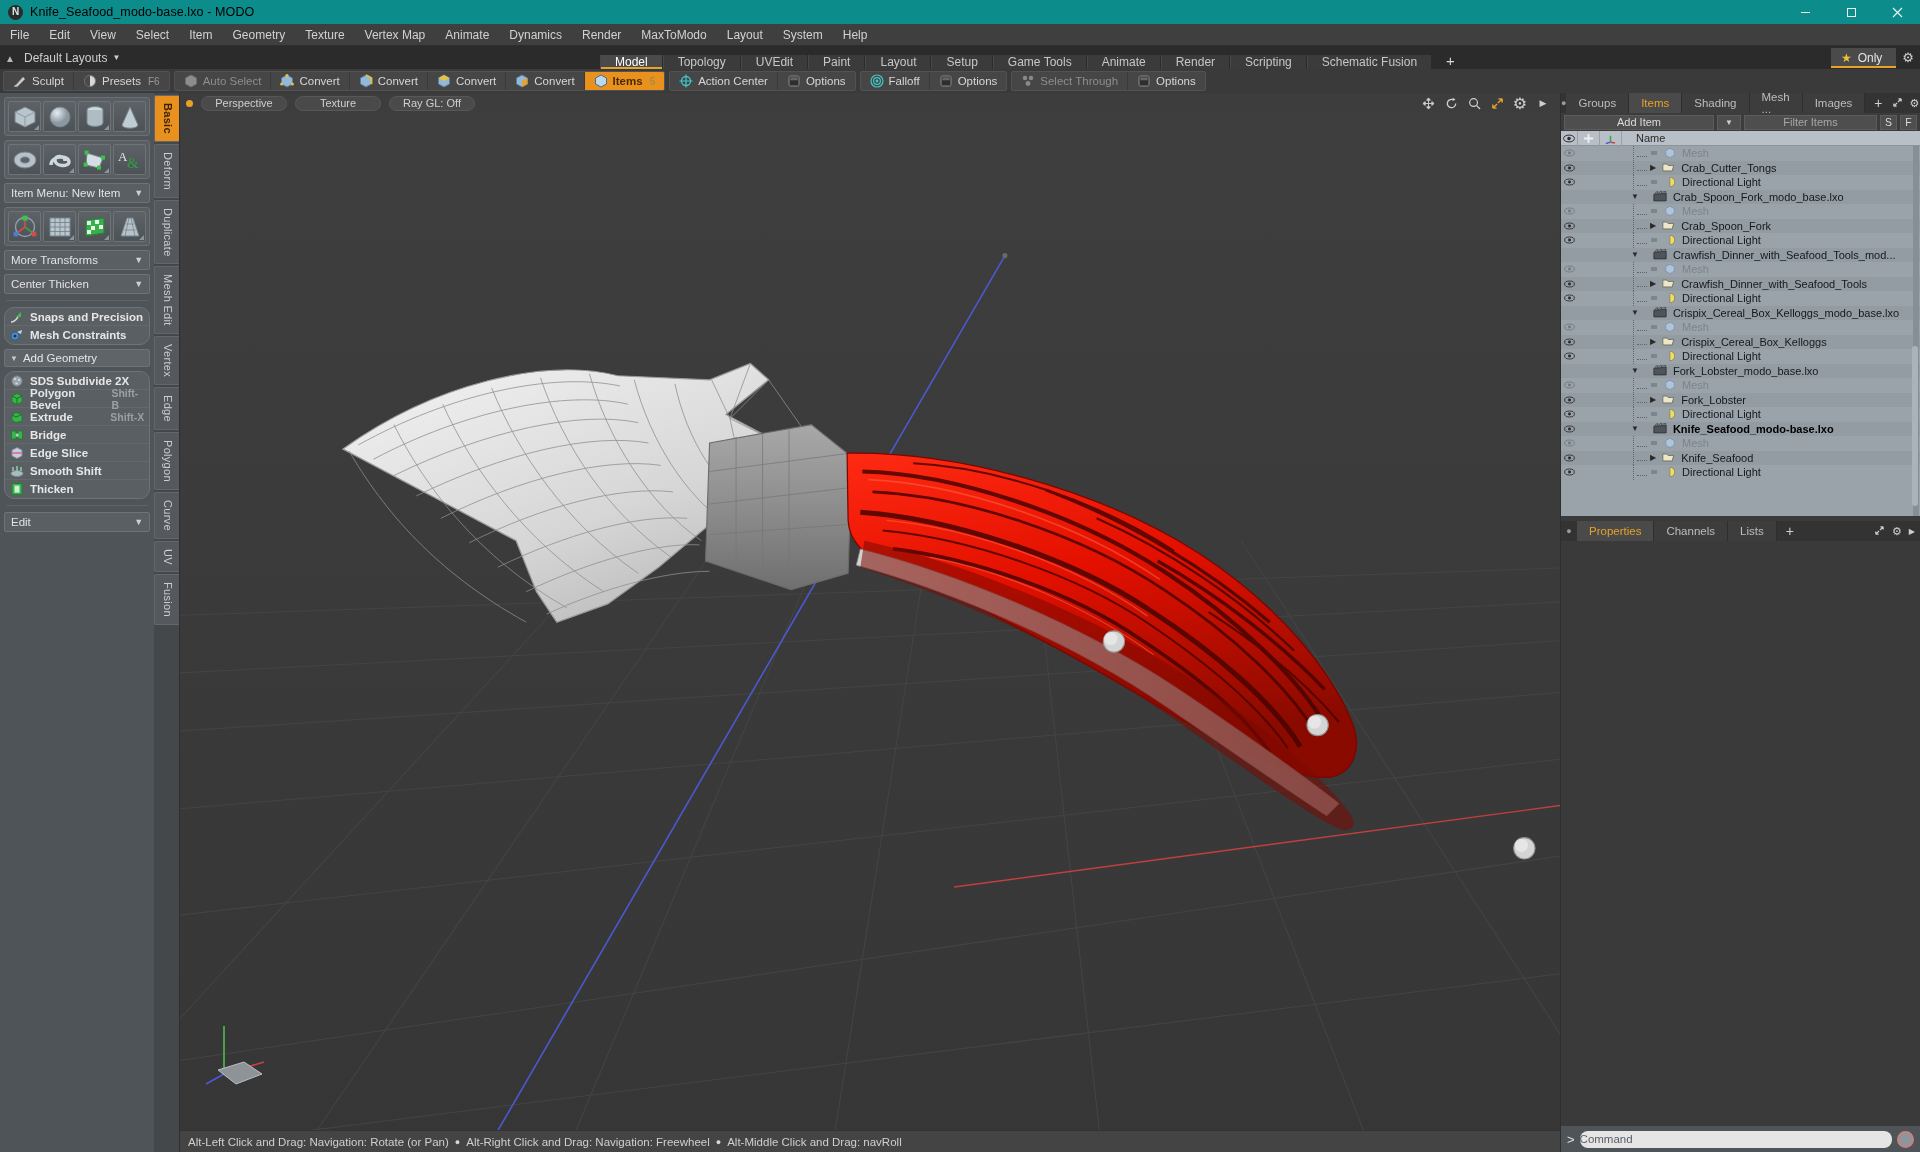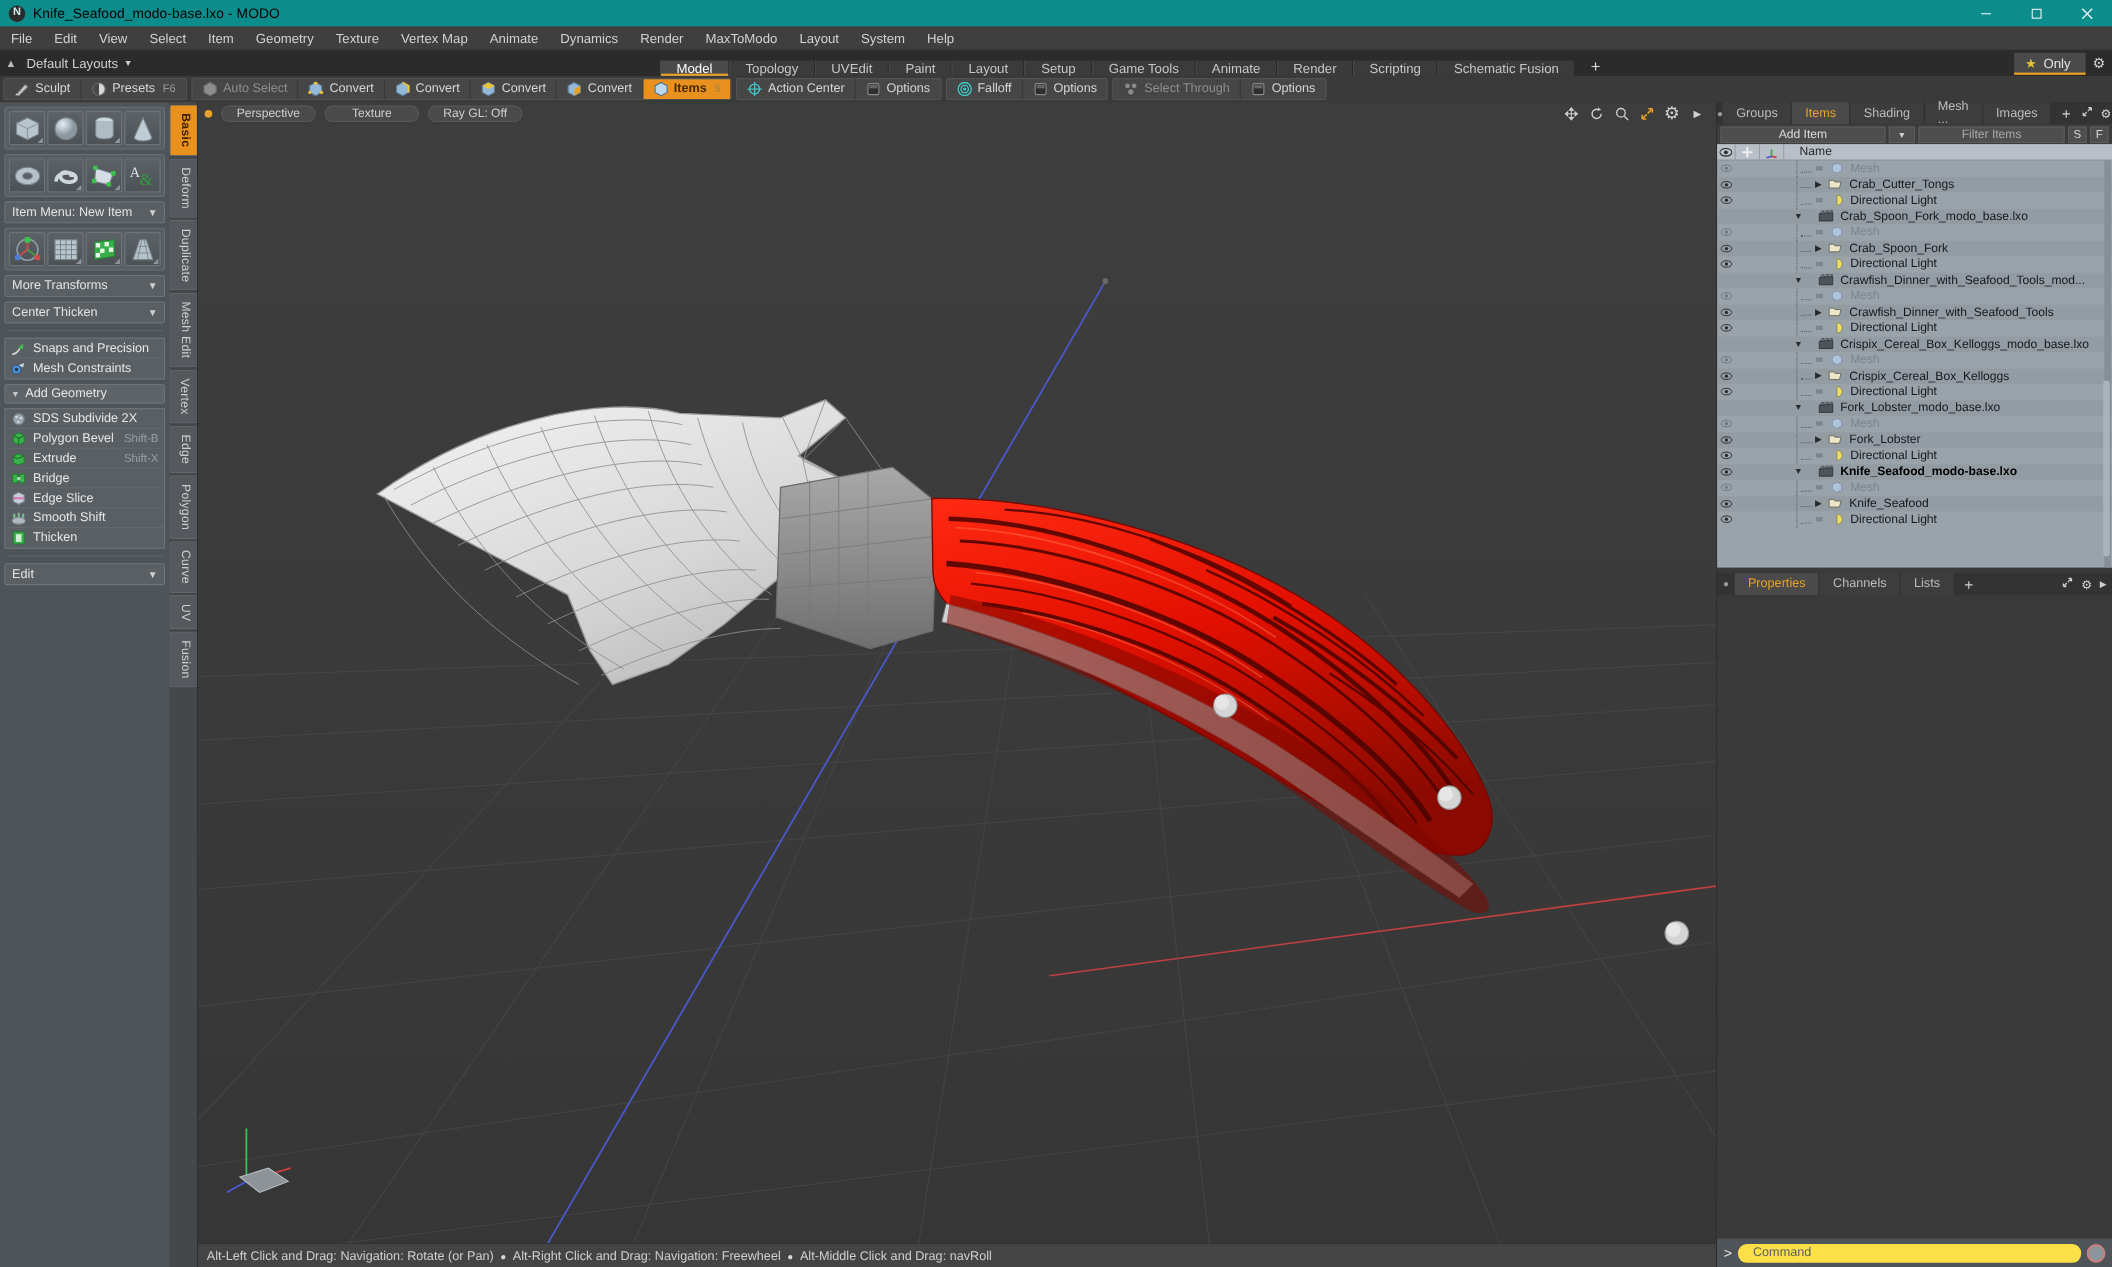--- a/index.html
+++ b/index.html
@@ -115,21 +115,21 @@
   }
   .tile .corner { position: absolute; right: 1px; bottom: 1px; width: 0; height: 0;
     border-left: 5px solid transparent; border-bottom: 5px solid #8f9498; }
   .drop {
     height: 20px; background: #5a5f63; border: 1px solid #6e7377; border-radius: 2px;
     display: flex; align-items: center; padding: 0 6px; font-size: 11.5px;
     color: #e2e2e2; margin-bottom: 4px; position: relative;
   }
   .drop .caret { margin-left: auto; font-size: 9px; color: #cfcfcf; }
   .hrule { height: 1px; background: #5e6367; margin: 6px 2px; }
-  .listbox { background: #5a5f63; border: 1px solid #6e7377; border-radius: 0; margin-bottom: 4px; }
+  .listbox { background: #5a5f63; border: 1px solid #6e7377; border-radius: 10px; margin-bottom: 4px; font-weight: bold; }
   .lrow {
     height: 18px; display: flex; align-items: center; gap: 6px; padding: 0 5px;
     font-size: 11.5px; color: #e6e6e6; border-bottom: 1px solid #63686c;
   }
   .lrow:last-child { border-bottom: none; }
   .lrow .kb { margin-left: auto; font-size: 10.5px; color: #9aa0a4; }
   .sectionhdr {
     height: 18px; background: #5f6468; border: 1px solid #6e7377; border-radius: 2px;
     display: flex; align-items: center; gap: 5px; padding: 0 5px;
     font-size: 11.5px; color: #e6e6e6; margin-bottom: 4px;
@@ -140,21 +140,21 @@
   .vtabs { width: 25px; background: #44484b; display: flex; flex-direction: column; padding-top: 2px; }
   .vtab {
     writing-mode: vertical-rl; text-orientation: mixed;
     font-size: 11px; color: #cdcdcd; background: #55595d; margin-bottom: 2px;
     padding: 7px 5px; border-radius: 2px 0 0 2px; border: 1px solid #63676b;
     border-right: none; text-align: center; letter-spacing: .3px;
   }
   .vtab.active { background: #e8911f; color: #3d2300; font-weight: bold; }
 
   
-  .viewwrap { flex: 1 1 auto; display: flex; flex-direction: column; min-width: 0; background: #14532d; }
+  .viewwrap { flex: 1 1 auto; display: flex; flex-direction: column; min-width: 0; background: #4c1d95; }
   .viewhdr { height: 20px; background: #3d3d3d; display: flex; align-items: center; padding: 0 6px; gap: 8px; }
   .vdot { width: 7px; height: 7px; border-radius: 50%; background: #e8a227; }
   .vpill {
     height: 15px; padding: 0 12px; background: #4a4a4a; border: 1px solid #585858;
     border-radius: 8px; font-size: 11px; color: #cfcfcf; display: flex; align-items: center;
     justify-content: center; min-width: 86px;
   }
   .vicons { margin-left: auto; display: flex; align-items: center; gap: 9px; padding-right: 4px; color: #cfcfcf; }
   .vicons .i { width: 14px; height: 14px; display: flex; align-items: center; justify-content: center; }
   .viewport { flex: 1 1 auto; position: relative; overflow: hidden; background: #3b3b3b; }
@@ -220,22 +220,22 @@
   .arrowr { font-size: 8px; color: #2a2a2a; }
   .arrowd { font-size: 8px; color: #2a2a2a; }
   .scrollv { position: absolute; right: 1px; top: 0; bottom: 0; width: 6px; background: #868e96; }
   .scrollthumb { position: absolute; right: 1px; width: 6px; background: #aab2ba; border-radius: 3px; }
 
   .propdiv { height: 5px; background: #3a3a3a; }
   .propbody { flex: 1 1 auto; background: #3a3a3a; }
   .cmdbar { height: 26px; background: #4f5458; display: flex; align-items: center; gap: 5px; padding: 0 6px; flex: 0 0 26px; }
   .cmdprompt { color: #e0e0e0; font-size: 13px; }
   .cmdinput {
-    flex: 1 1 auto; height: 17px; background: #fde047; border-radius: 8px;
-    font-size: 11.5px; color: #5a6066; display: flex; align-items: center; padding-left: 14px;
+    flex: 1 1 auto; height: 17px; background: #e5e5e5; border-radius: 8px;
+    font-size: 11.5px; color: #5a6066; display: flex; align-items: center; padding-left: 0;
   }
   .cmdcirc { width: 17px; height: 17px; border-radius: 50%; border: 2px solid #c98080; background: #8d959d; }
 </style>
 </head>
 <body>
 
 <div class="app">
 
   <div class="titlebar">
     <div class="tlogo">

